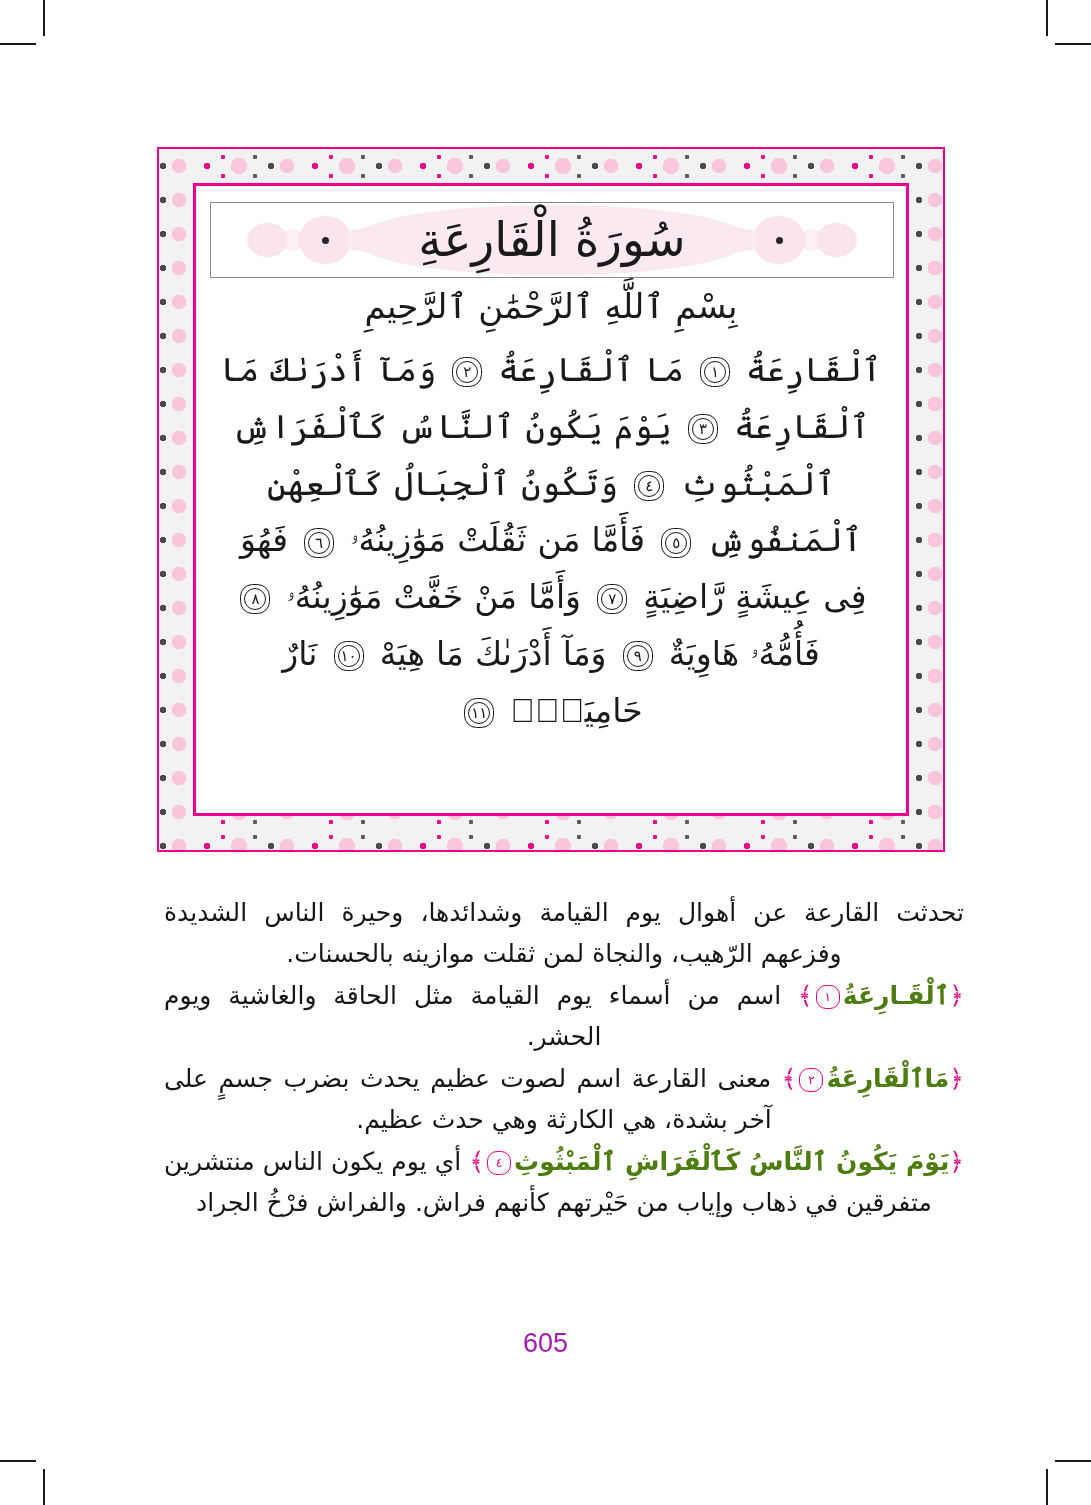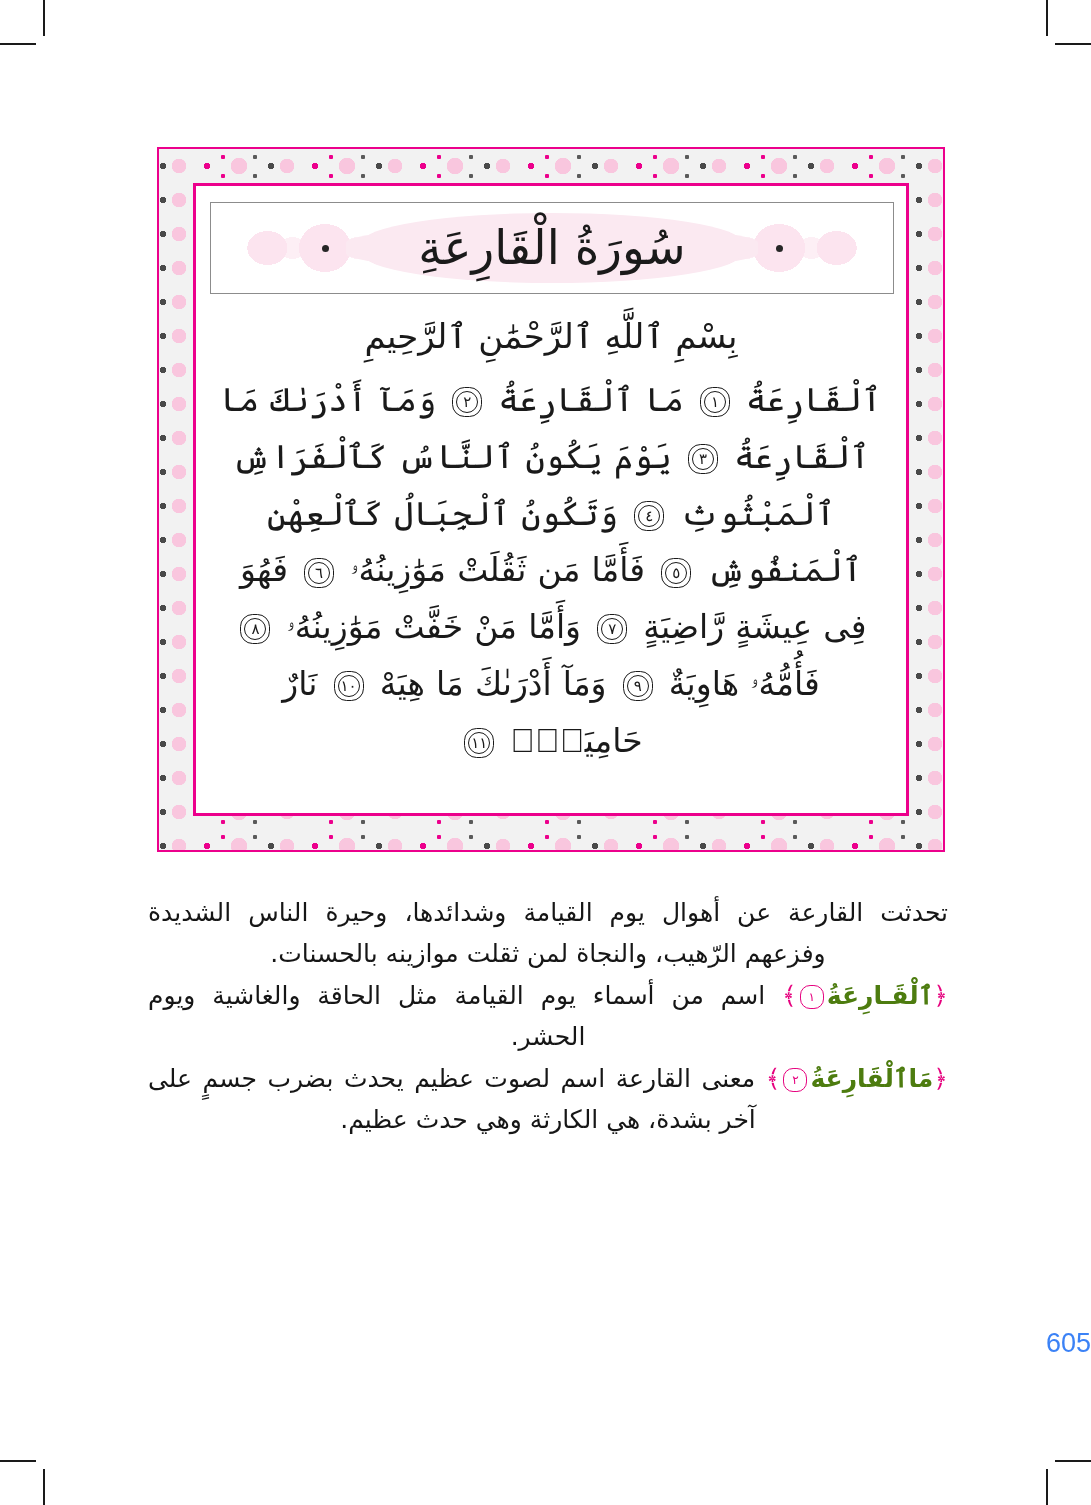--- a/index.html
+++ b/index.html
@@ -75,21 +75,21 @@
   .frame-content {
     position: absolute;
     left: 41px; top: 41px; right: 41px; bottom: 41px;
     background: #ffffff;
   }
 
   
   #surah-title-box {
     position: relative;
     margin: 12px 8px 0 10px;
-    height: 92px;
+    height: 76px;
     box-sizing: border-box;
     border: 1px solid #8c8c8c;
     background: #ffffff;
     display: flex;
     align-items: center;
     justify-content: center;
   }
   .title-flourish {
     position: absolute;
     top: 50%;
@@ -134,21 +134,21 @@
     direction: rtl;
     white-space: nowrap;
   }
 
   
   #bismillah {
     text-align: center;
     direction: rtl;
     font-size: 34px;
     color: #1a1a1a;
-    margin-top: 22px;
+    margin-top: 8px;
     font-family: "DejaVu Sans", "Liberation Sans", sans-serif;
   }
 
   
   #quran-verses {
     direction: rtl;
     text-align: center;
     font-size: 33px;
     line-height: 1.72;
     color: #1a1a1a;
@@ -185,21 +185,21 @@
     width: 22px; height: 22px;
     box-sizing: border-box;
     border: 1.4px solid #1a1a1a;
     border-radius: 50%;
   }
   .ayah-num > span { position: relative; z-index: 2; }
 
   
   #commentary {
     position: absolute;
-    left: 148px;
+    left: 164px;
     top: 893px;
     width: 800px;
     direction: rtl;
     text-align: justify;
     text-align-last: center;
     font-family: "DejaVu Sans", "Liberation Sans", sans-serif;
     font-size: 25px;
     line-height: 1.62;
     color: #161616;
   }
@@ -233,24 +233,24 @@
     border-radius: 42%;
   }
   .inline-ayah > span { position: relative; z-index: 2; }
 
   
   #page-number {
     position: absolute;
     left: 0;
     right: 0;
     top: 1328px;
-    text-align: right;
+    text-align: center;
     font-family: "Liberation Sans", sans-serif;
     font-size: 27px;
-    color: #3b82f6;
+    color: #a21caf;
   }
 </style>
 </head>
 <body>
 
 <div class="crop-mark crop-v cm-tl-v"></div>
 <div class="crop-mark crop-h cm-tl-h"></div>
 <div class="crop-mark crop-v cm-tr-v"></div>
 <div class="crop-mark crop-h cm-tr-h"></div>
 <div class="crop-mark crop-v cm-bl-v"></div>
@@ -276,15 +276,16 @@
 
     <div id="quran-verses"><span>ٱلْقَارِعَةُ </span><span class="ayah-num"><span>١</span></span> <span>مَا ٱلْقَارِعَةُ </span><span class="ayah-num"><span>٢</span></span> <span>وَمَآ أَدْرَىٰكَ مَا ٱلْقَارِعَةُ </span><span class="ayah-num"><span>٣</span></span> <span>يَوْمَ يَكُونُ ٱلنَّاسُ كَٱلْفَرَاشِ ٱلْمَبْثُوثِ </span><span class="ayah-num"><span>٤</span></span> <span>وَتَكُونُ ٱلْجِبَالُ كَٱلْعِهْنِ ٱلْمَنفُوشِ </span><span class="ayah-num"><span>٥</span></span> <span>فَأَمَّا مَن ثَقُلَتْ مَوَٰزِينُهُۥ </span><span class="ayah-num"><span>٦</span></span> <span>فَهُوَ فِى عِيشَةٍ رَّاضِيَةٍ </span><span class="ayah-num"><span>٧</span></span> <span>وَأَمَّا مَنْ خَفَّتْ مَوَٰزِينُهُۥ </span><span class="ayah-num"><span>٨</span></span> <span>فَأُمُّهُۥ هَاوِيَةٌ </span><span class="ayah-num"><span>٩</span></span> <span>وَمَآ أَدْرَىٰكَ مَا هِيَهْ </span><span class="ayah-num"><span>١٠</span></span> <span>نَارٌ حَامِيَةٌۢ </span><span class="ayah-num"><span>١١</span></span> </div>
 
   </div>
 </div>
 
 <div id="commentary">
     <p>تحدثت القارعة عن أهوال يوم القيامة وشدائدها، وحيرة الناس الشديدة وفزعهم الرّهيب، والنجاة لمن ثقلت موازينه بالحسنات.</p>
     <p><span class="brk">﴿</span><span class="quote">ٱلْقَـارِعَةُ</span><span class="inline-ayah"><span>١</span></span><span class="brk">﴾</span><span> اسم من أسماء يوم القيامة مثل الحاقة والغاشية ويوم الحشر.</span></p>
     <p><span class="brk">﴿</span><span class="quote">مَاٱلْقَارِعَةُ</span><span class="inline-ayah"><span>٢</span></span><span class="brk">﴾</span><span> معنى القارعة اسم لصوت عظيم يحدث بضرب جسمٍ على آخر بشدة، هي الكارثة وهي حدث عظيم.</span></p>
+    <p><span class="brk">﴿</span><span class="quote">يَوْمَ يَكُونُ ٱلنَّاسُ كَٱلْفَرَاشِ ٱلْمَبْثُوثِ</span><span class="inline-ayah"><span>٤</span></span><span class="brk">﴾</span><span> أي يوم يكون الناس منتشرين متفرقين في ذهاب وإياب من حَيْرتهم كأنهم فراش. والفراش فرْخُ الجراد</span></p>
   </div>
 
 <div id="page-number">605</div>
 
 </body></html>

